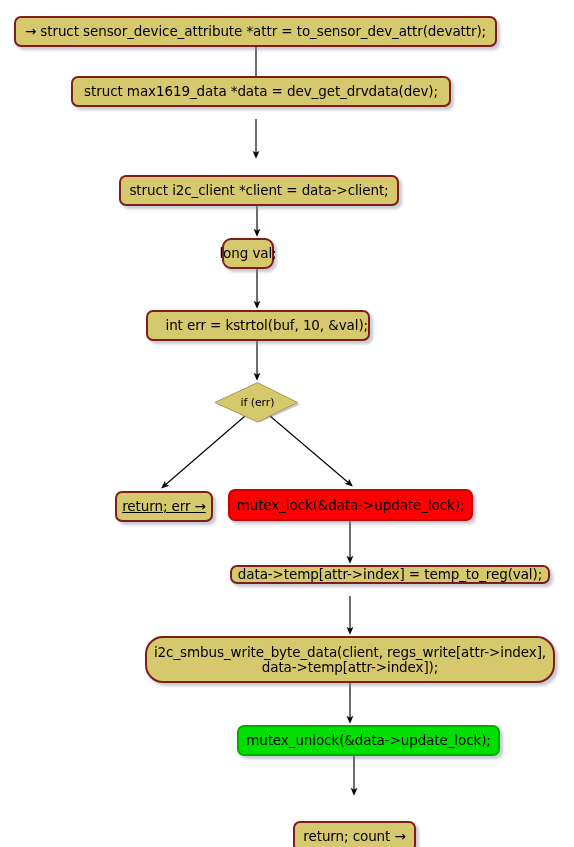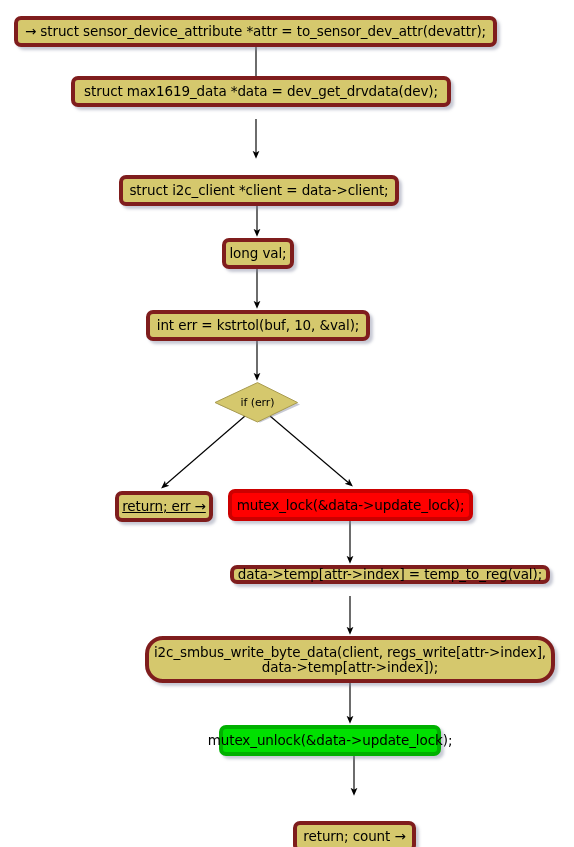--- a/index.html
+++ b/index.html
@@ -25,21 +25,21 @@
     height: 847px;
     pointer-events: none;
   }
   .node {
     position: absolute;
     box-sizing: border-box;
     display: flex;
     align-items: center;
     justify-content: center;
     text-align: center;
-    border: 4px solid #7f1d1d;
+    border: 2px solid #7f1d1d;
     border-radius: 7px;
     background: #d5c86d;
     color: #000000;
     font-size: 13.5px;
     line-height: 15px;
     letter-spacing: -0.1px;
     white-space: pre;
     box-shadow: 3px 3px 3px rgba(130,135,160,0.45);
     z-index: 2;
   }
@@ -93,28 +93,28 @@
         <path d="M 350,596 L 350,631" marker-end="url(#arrowhead)"></path>
         <path d="M 350,683 L 350,720" marker-end="url(#arrowhead)"></path>
         <path d="M 354,756 L 354,792" marker-end="url(#arrowhead)"></path>
       </g>
   </svg>
 
   <div id="node-layer">
       <div class="node" style="left: 14px; top: 16px; width: 483px; height: 31px;"><span>→ struct sensor_device_attribute *attr = to_sensor_dev_attr(devattr);</span></div>
       <div class="node" style="left: 71px; top: 76px; width: 380px; height: 31px;"><span>struct max1619_data *data = dev_get_drvdata(dev);</span></div>
       <div class="node" style="left: 119px; top: 175px; width: 280px; height: 31px;"><span>struct i2c_client *client = data-&gt;client;</span></div>
-      <div class="node" style="left: 222px; top: 238px; width: 72px; height: 31px;"><span>long val;</span></div>
-      <div class="node" style="left: 146px; top: 310px; width: 224px; height: 31px;"><span>int err = kstrtol(buf, 10, &amp;val);</span></div>
+      <div class="node" style="left: 222px; top: 238px; width: 52px; height: 31px; border-radius: 9px;"><span>long val;</span></div>
+      <div class="node" style="left: 146px; top: 310px; width: 224px; height: 31px; justify-content: flex-end;"><span>int err = kstrtol(buf, 10, &amp;val);</span></div>
       <div class="node diamond" style="left: 214px; top: 382px; width: 87px; height: 41px;"><svg class="diamond-shape" viewBox="0 0 87 41">
           <path d="M 46 3.5 L 86 22.5 L 46 40.5 L 4 22.5 Z" fill="rgba(130,135,160,0.45)"></path>
           <path d="M 43.5 0.6 L 83.5 20.5 L 43.5 40 L 1 20.5 Z" fill="#d5c86d" stroke="#a89b50" stroke-width="1"></path>
         </svg><span class="diamond-label">if (err)</span></div>
       <div class="node" style="left: 115px; top: 491px; width: 98px; height: 31px; text-decoration: underline;"><span>return; err →</span></div>
       <div class="node red" style="left: 228px; top: 489px; width: 245px; height: 32px;"><span>mutex_lock(&amp;data-&gt;update_lock);</span></div>
       <div class="node" style="left: 190px; top: 565px; width: 320px; height: 19px; margin-left: 40px;"><span>data-&gt;temp[attr-&gt;index] = temp_to_reg(val);</span></div>
       <div class="node" style="left: 145px; top: 636px; width: 410px; height: 47px; border-radius: 18px;"><span>i2c_smbus_write_byte_data(client, regs_write[attr-&gt;index],
 data-&gt;temp[attr-&gt;index]);</span></div>
-      <div class="node green" style="left: 219px; top: 725px; width: 222px; height: 31px; text-align: center;"><span>mutex_unlock(&amp;data-&gt;update_lock);</span></div>
+      <div class="node green" style="left: 237px; top: 725px; width: 263px; height: 31px; text-align: center;"><span>mutex_unlock(&amp;data-&gt;update_lock);</span></div>
       <div class="node" style="left: 293px; top: 797px; width: 123px; height: 31px; margin-top: 24px;"><span>return; count →</span></div>
     </div>
 
 </div>
 
 </body></html>

